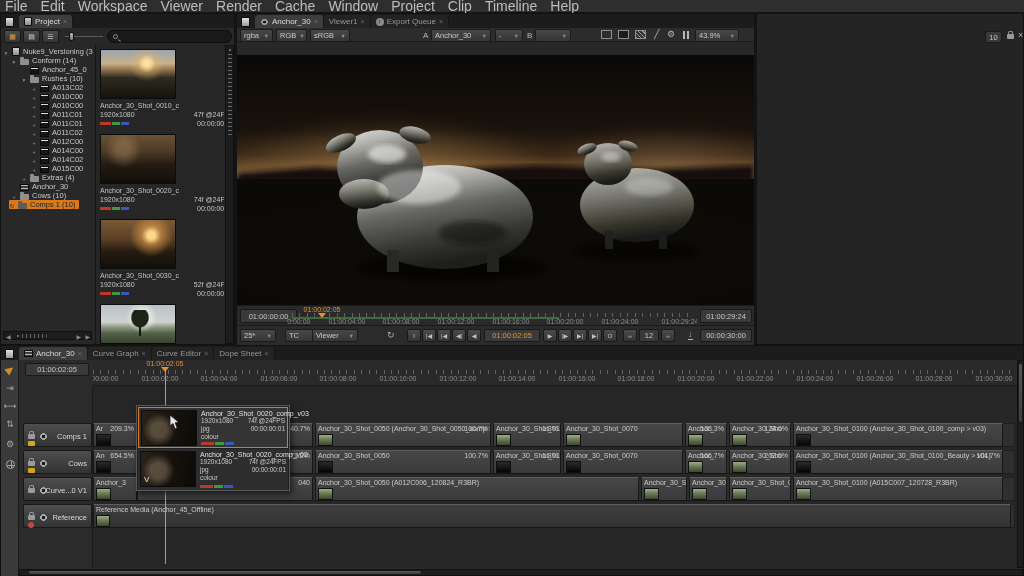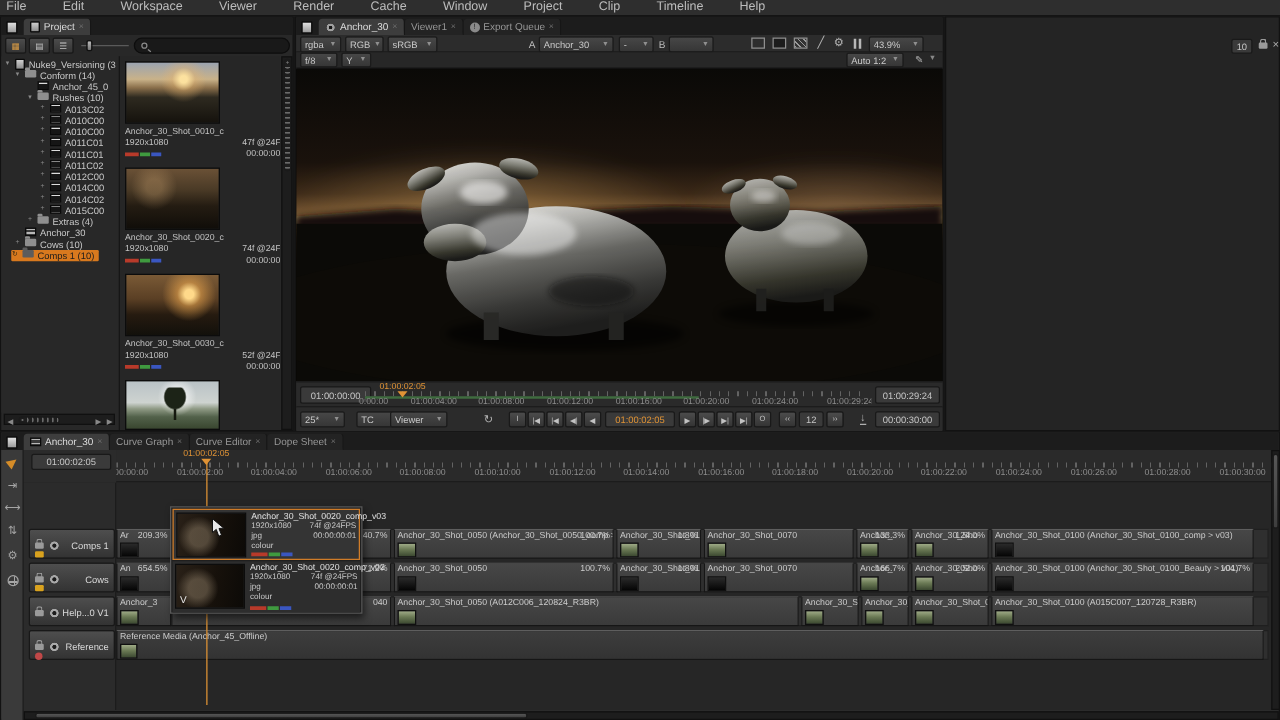--- a/index.html
+++ b/index.html
@@ -1,33 +1,33 @@
 <!DOCTYPE html>
 <html><head>
 <meta charset="utf-8">
 <style>
 *{margin:0;padding:0;box-sizing:border-box;font-family:"Liberation Sans",sans-serif}
 html,body{width:1024px;height:576px;background:#101010;overflow:hidden}
 #app{position:relative;width:1024px;height:576px;background:#161616;color:#c0c0c0}
 
-#menubar{position:absolute;left:0;top:0;width:1024px;height:13px;background:#2e2e2e;display:flex;gap:29px;padding-left:5px;font-size:10px;color:#bdbdbd;border-bottom:1px solid #141414}
+#menubar{position:absolute;left:0;top:0;width:1024px;height:13px;background:#2e2e2e;display:flex;align-items:center;gap:13px;padding-left:5px;font-size:14px;color:#bdbdbd;border-bottom:1px solid #141414}
 .mi{cursor:default}
 
 .panel{position:absolute;background:#282828;border:1px solid #121212}
 .tabbar{position:absolute;left:0;top:0;right:0;height:14px;background:#1c1c1c;display:flex;align-items:flex-end}
 .picon{width:9px;height:10px;background:linear-gradient(#e2e2e2,#9a9a9a);border:1px solid #0c0c0c;border-radius:1px;margin:0 5px 1px 4px;flex:none}
 .tab{height:13px;padding:1px 5px;font-size:8px;color:#969696;background:#232323;border-right:1px solid #161616;display:flex;gap:3px;align-items:center;border-radius:3px 3px 0 0;white-space:nowrap}
 .tab.active{background:#3d3d3d;color:#dcdcdc}
 .tx{color:#6f6f6f;font-size:7px}
 .dd{background:linear-gradient(#474747,#363636);border:1px solid #1b1b1b;border-radius:2px;font-size:7.5px;color:#cacaca;display:flex;align-items:center;justify-content:space-between;padding:0 3px;height:13px;position:absolute;white-space:nowrap}
 .car{font-size:5.5px;color:#909090;margin-left:3px}
 .btn{background:linear-gradient(#4c4c4c,#343434);border:1px solid #191919;border-radius:2px;color:#c6c6c6;display:flex;align-items:center;justify-content:center;position:absolute}
 .tcbox{position:absolute;background:#3a3a3a;border:1px solid #191919;border-radius:2px;color:#c6c6c6;font-size:7.5px;display:flex;align-items:center;justify-content:center}
 
-.trow{position:absolute;height:9px;display:flex;align-items:flex-start;gap:3px;font-size:7.5px;color:#c8c8c8;white-space:nowrap}
+.trow{position:absolute;height:9px;display:flex;align-items:flex-end;gap:3px;font-size:7.5px;color:#c8c8c8;white-space:nowrap}
 .trow.sel{background:#d8791e;color:#1c1c1c;border-radius:1px;padding:0 4px 0 0}
 .dis{font-size:5.5px;color:#8a8a8a;width:6px;text-align:center;flex:none}
 .fold{width:9px;height:6px;background:#8f8f8f;border-radius:1px;position:relative;flex:none}
 .fold::before{content:"";position:absolute;left:0;top:-2px;width:4px;height:2px;background:#8f8f8f;border-radius:1px 1px 0 0}
 .fold.dk{background:#5c5c5c}.fold.dk::before{background:#5c5c5c}
 .film{width:9px;height:7px;flex:none;background:linear-gradient(to bottom,#ddd 0 1px,#161616 1px 5px,#ddd 5px 7px);border:1px solid #0a0a0a}
 .seqic{width:9px;height:7px;flex:none;background:repeating-linear-gradient(to bottom,#b8b8b8 0 1px,#3a3a3a 1px 3px);border:1px solid #0a0a0a}
 .bookic{width:8px;height:9px;flex:none;background:linear-gradient(#cfcfcf,#8c8c8c);border:1px solid #0a0a0a;border-radius:1px}
 
 .bthumb{position:absolute;width:76px;height:50px;border:1px solid #0c0c0c}
@@ -354,36 +354,20 @@
           <i></i>
           <i></i>
         </div>
       <div class="dd" style="left:458px;top:1px;width:44px">
           <span>43.9%</span>
           <span class="car">▼</span>
         </div>
 
     </div>
 
-    <div style="position:absolute;left:0;top:28px;width:517px;height:13px;background:#272727;border-bottom:1px solid #151515">
-      <div class="dd" style="left:3px;top:0;width:30px;height:12px">
-          <span>f/8</span>
-          <span class="car">▼</span>
-        </div>
-      <div class="dd" style="left:36px;top:0;width:24px;height:12px">
-          <span>Y</span>
-          <span class="car">▼</span>
-        </div>
-      <div class="dd" style="left:440px;top:0;width:46px;height:12px">
-          <span>Auto 1:2</span>
-          <span class="car">▼</span>
-        </div>
-      <span style="position:absolute;left:495px;top:1px;color:#b0b0b0;font-size:8px">✎</span>
-      <span style="position:absolute;left:506px;top:2px;color:#888;font-size:6px">▼</span>
-    </div>
 
     <div id="scene">
       <svg width="517" height="250" viewBox="0 0 517 250">
         <defs>
           <linearGradient id="sky" x1="0" y1="0" x2="0" y2="1">
             <stop offset="0" stop-color="#0a0907"></stop>
               <stop offset="0.30" stop-color="#1a120c"></stop>
             <stop offset="0.40" stop-color="#3a2817"></stop>
               <stop offset="0.455" stop-color="#6b4d2c"></stop>
             <stop offset="0.475" stop-color="#8a6a3e"></stop>
@@ -718,21 +702,21 @@
       </div>
       <div class="thdr" style="left:4px;top:64px">
         <span class="lockic"></span>
           <span class="eye"></span>
         <span class="badge" style="background:#d9a21e"></span>
         <span class="tname">Cows</span>
       </div>
       <div class="thdr" style="left:4px;top:91px">
         <span class="lockic"></span>
           <span class="eye"></span>
-        <span class="tname">Help...0 V1</span>
+        <span class="tname">Curve...0 V1</span>
       </div>
       <div class="thdr" style="left:4px;top:118px">
         <span class="lockic"></span>
           <span class="eye"></span>
         <span class="badge" style="background:#c04848;width:6px;height:6px;border-radius:50%"></span>
         <span class="tname">Reference</span>
       </div>
     </div>
 
     <div class="ph-line" style="left:164px;top:24px;height:194px"></div>

